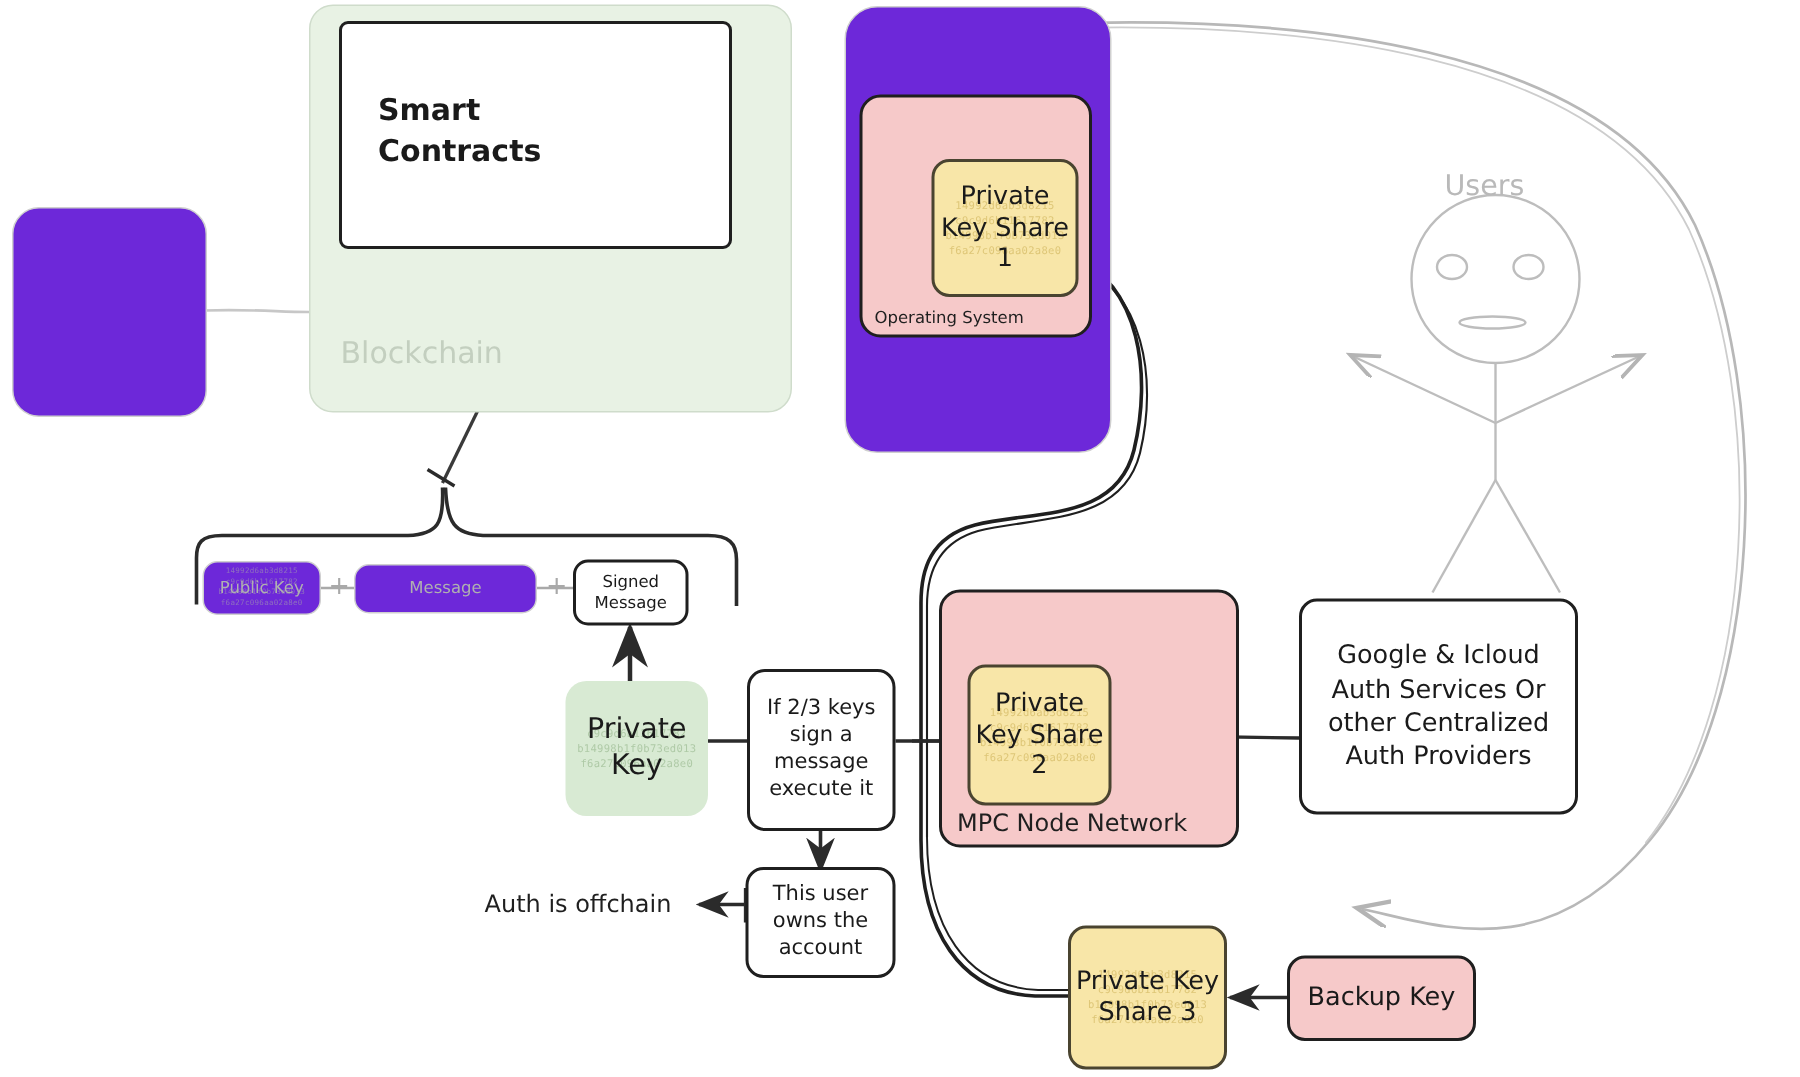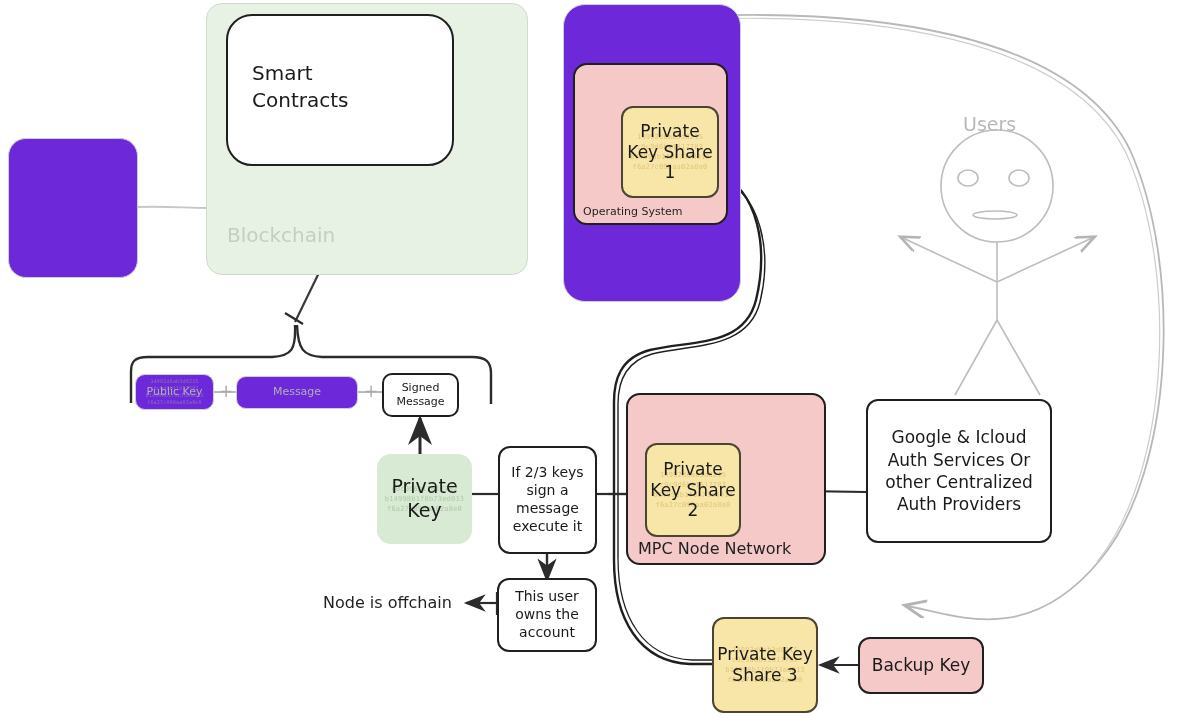--- a/index.html
+++ b/index.html
@@ -157,21 +157,21 @@
   </svg>
 
   <div class="box sketch-faint" style="left:8px; top:138px; width:130px; height:140px; border-radius:18px;">
     <span class="boxtext"></span>
   </div>
 
   <div class="box green-pale" style="left:206px; top:3px; width:322px; height:272px; border-radius:16px;">
     <span class="label-bl faint" style="font-size:20px; left:20px; bottom:26px;">Blockchain</span>
   </div>
 
-  <div class="box sketch" style="left:226px; top:14px; width:228px; height:152px; border-radius:26px; border-width:2.6px;">
+  <div class="box sketch" style="left:226px; top:14px; width:262px; height:152px; border-radius:6px; border-width:2.6px;font-weight:bold;">
     <span class="boxtext" style="position:absolute; left:24px; top:44px; text-align:left; font-size:20px; line-height:1.35; max-width:150px;">Smart Contracts</span>
   </div>
 
   <div class="box sketch-faint" style="left:563px; top:4px; width:178px; height:298px; border-radius:22px; border-width:1.8px;">
     <span class="boxtext"></span>
   </div>
 
   <div class="box pink-fill" style="left:573px; top:63px; width:155px; height:162px; border-radius:14px;">
     <span class="label-bl dark" style="font-size:11px; left:8px; bottom:4px;">Operating System</span>
   </div>
@@ -239,21 +239,21 @@
   </div>
 
   <div class="box sketch" style="left:866px; top:399px; width:186px; height:144px; border-radius:12px;">
     <span class="boxtext" style="font-size:17px; line-height:1.32; padding:0 6px;">Google &amp; Icloud Auth Services Or other Centralized Auth Providers</span>
   </div>
 
   <div class="box sketch" style="left:497px; top:578px; width:100px; height:74px; border-radius:12px;">
     <span class="boxtext" style="font-size:14px; line-height:1.28; padding:0 4px;">This user owns the account</span>
   </div>
 
-  <div class="plain-text" style="left:323px; top:593px; font-size:16px;">Node is offchain</div>
+  <div class="plain-text" style="left:323px; top:593px; font-size:16px;">Auth is offchain</div>
 
   <div class="box yellow-fill" style="left:712px; top:617px; width:106px; height:96px; border-radius:12px;">
     <span class="watermark">
       <span>14992d6ab3d8215</span>
       <span>c9c9d6b11617782</span>
       <span>b14998b1f0b73ed013</span>
       <span>f6a27c096aa02a8e0</span>
     </span>
     <span class="boxtext" style="font-size:17px; line-height:1.22;">Private Key Share 3</span>
   </div>

